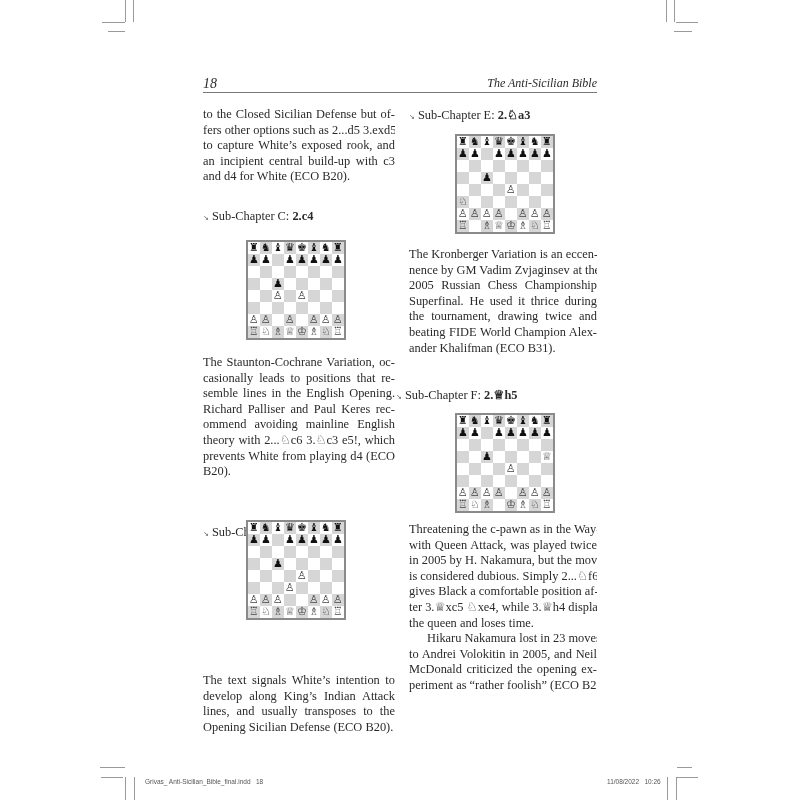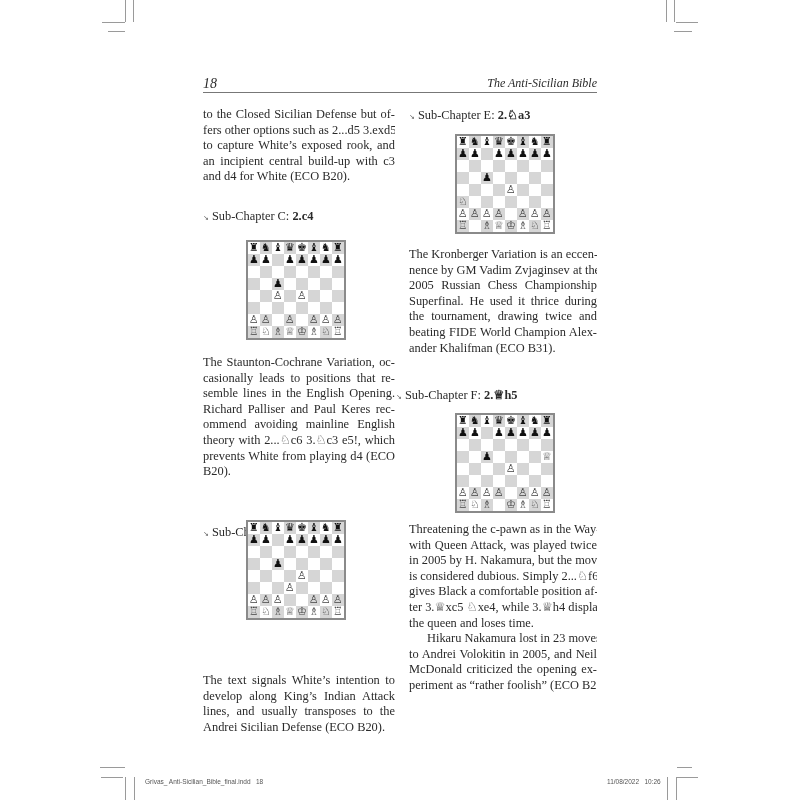--- a/index.html
+++ b/index.html
@@ -209,21 +209,21 @@
     <div class="sq light w">♕</div>
     <div class="sq dark w">♔</div>
     <div class="sq light w">♗</div>
     <div class="sq dark w">♘</div>
     <div class="sq light w">♖</div>
   </div>
 <div class="col" style="left:203px;top:633px;width:192px;margin-top:40px;">
   <span class="line">The text signals White’s intention to</span>
   <span class="line">develop along King’s Indian Attack</span>
   <span class="line">lines, and usually transposes to the</span>
-  <span class="line last">Andrei Sicilian Defense (ECO B20).</span>
+  <span class="line last">Opening Sicilian Defense (ECO B20).</span>
 </div>
 
 <div class="subhead" style="left:409px;top:108px;">
   <span class="arrow">↘</span><span>Sub-Chapter E: </span><b>2.♘a3</b>
 </div>
 <div class="board" style="left:455px;top:134px;">
     <div class="sq light">♜</div>
     <div class="sq dark">♞</div>
     <div class="sq light">♝</div>
     <div class="sq dark">♛</div>

